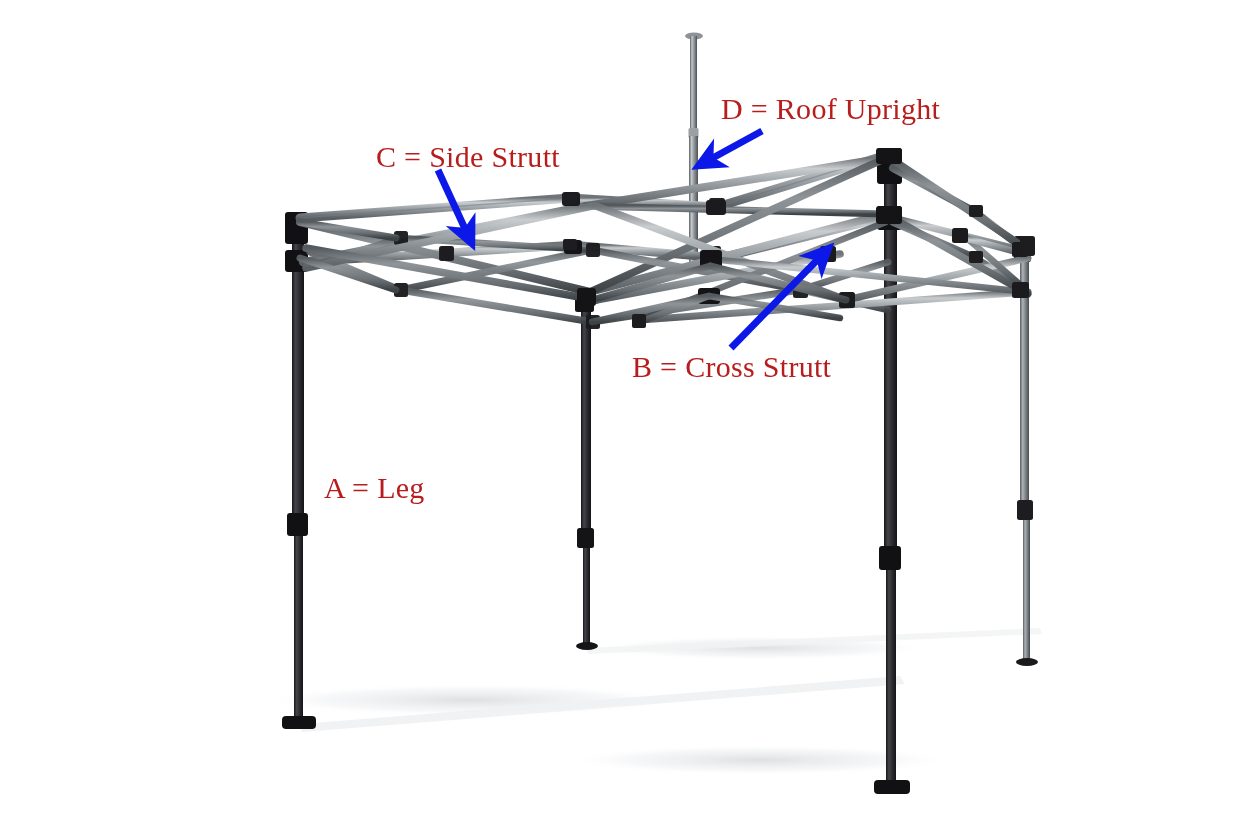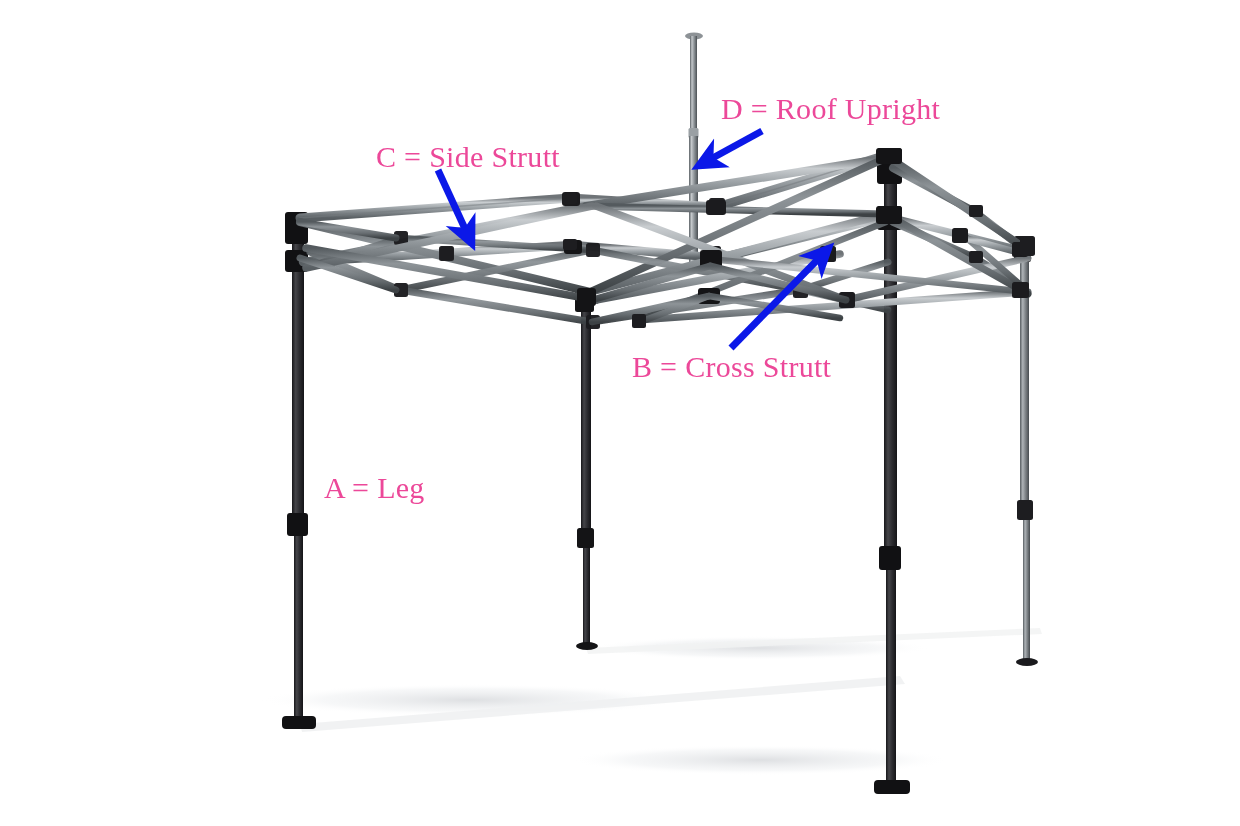--- a/index.html
+++ b/index.html
@@ -18,21 +18,21 @@
   #diagram-svg {
     position: absolute;
     left: 0;
     top: 0;
     width: 1240px;
     height: 826px;
     display: block;
   }
   .label {
     position: absolute;
-    color: #ec4899;
+    color: #b91c1c;
     font-family: "Liberation Serif", "DejaVu Serif", serif;
     font-size: 30px;
     font-weight: 400;
     letter-spacing: 0.3px;
     white-space: nowrap;
     line-height: 1;
     -webkit-font-smoothing: antialiased;
   }
   #label-a { left: 324px; top: 473px; }
   #label-b { left: 632px; top: 352px; }

